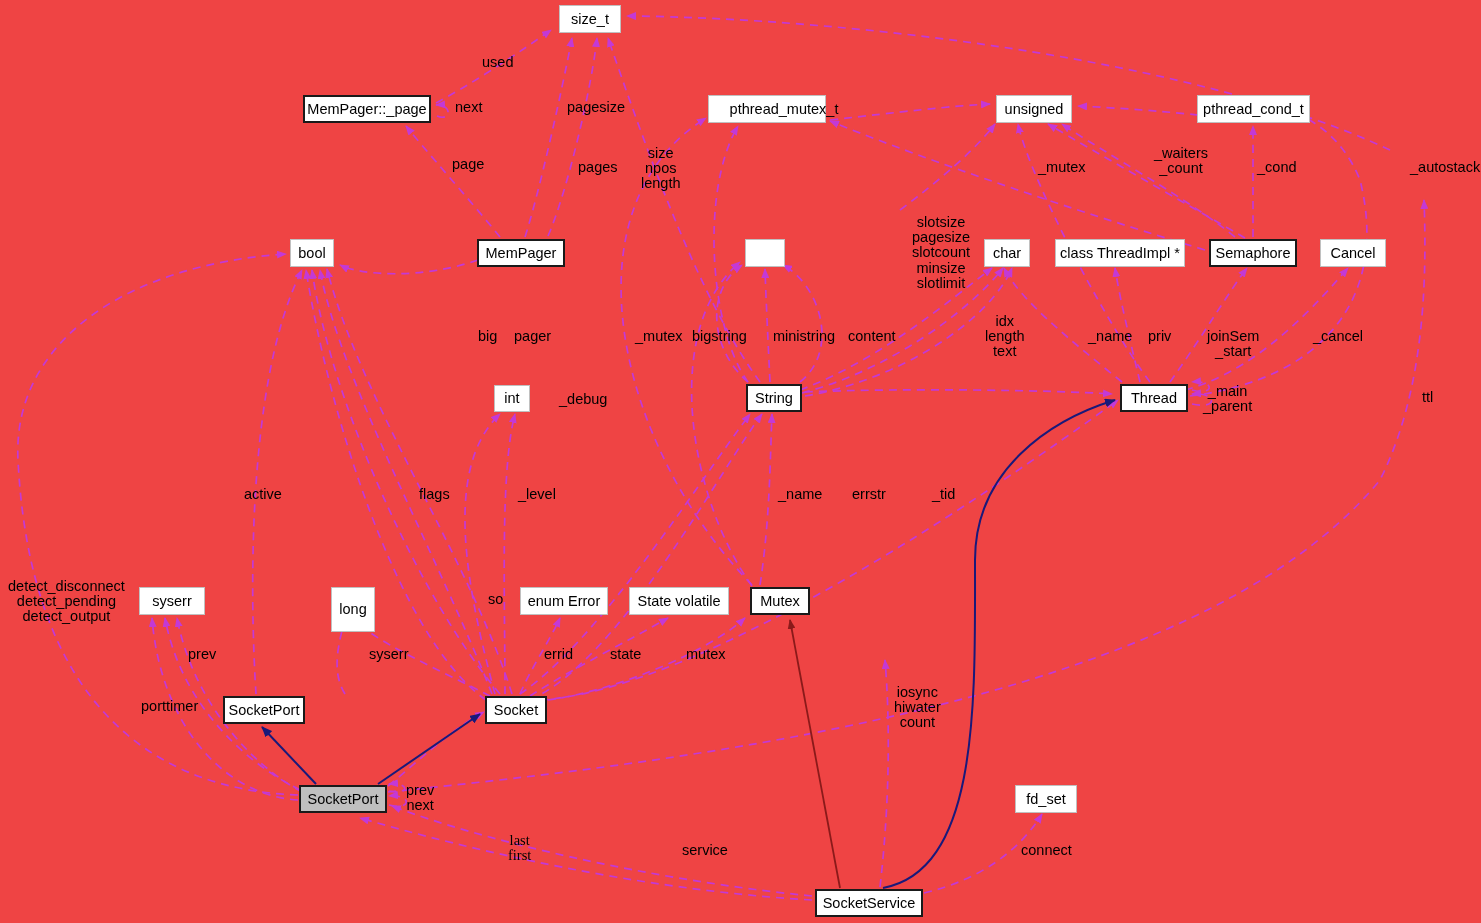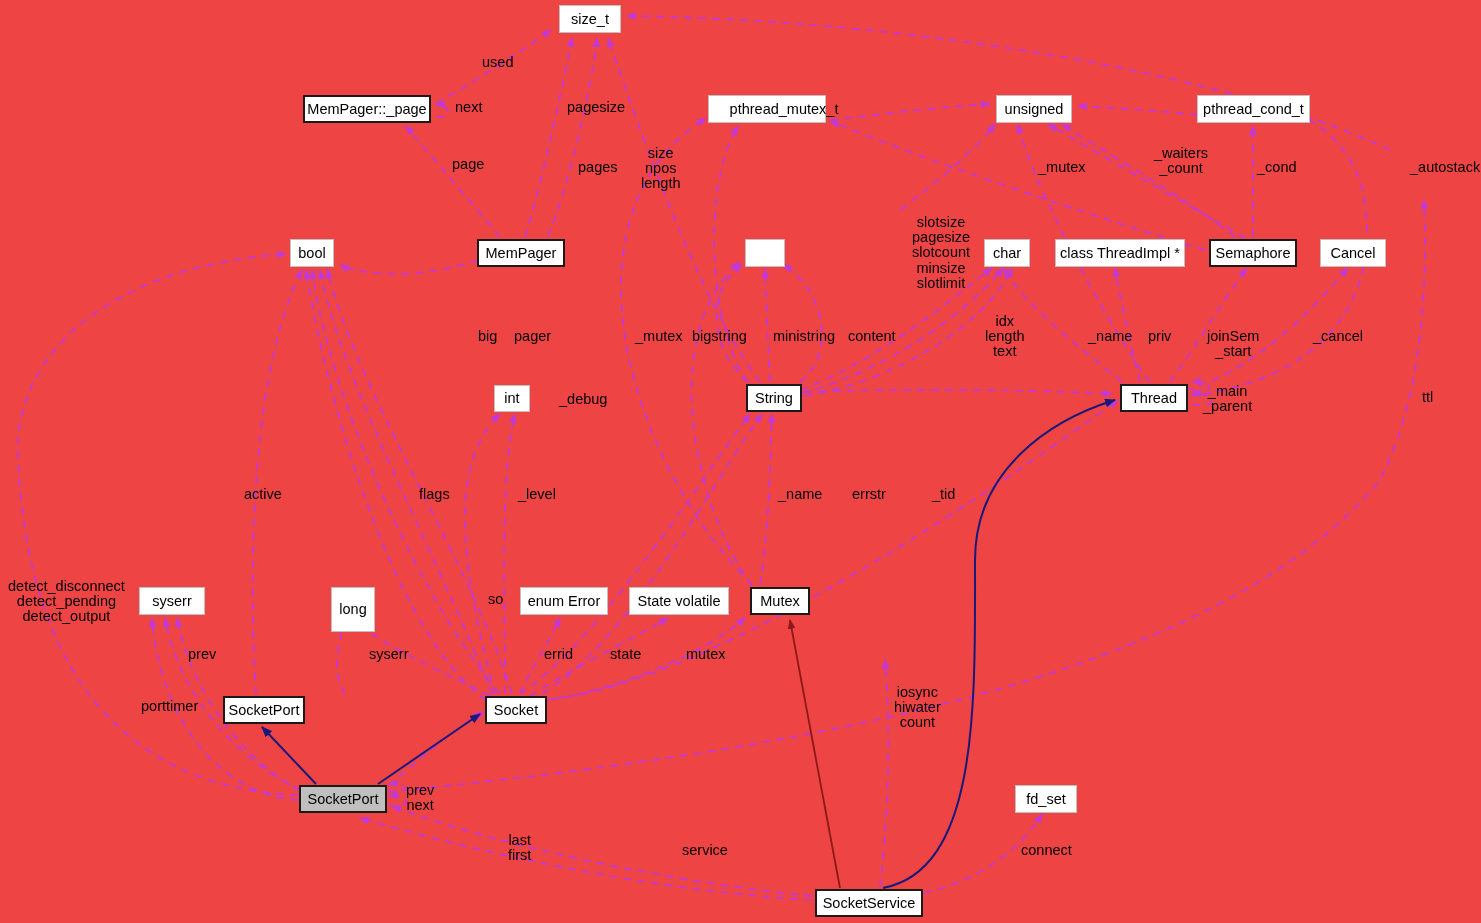--- a/index.html
+++ b/index.html
@@ -339,18 +339,18 @@
   <div class="edge-label" style="left:488px;top:592px;">so</div>
   <div class="edge-label" style="left:544px;top:647px;">errid</div>
   <div class="edge-label" style="left:610px;top:647px;">state</div>
   <div class="edge-label" style="left:686px;top:647px;">mutex</div>
   <div class="edge-label" style="left:894px;top:685px;">iosync
 hiwater
 count</div>
   <div class="edge-label" style="left:141px;top:699px;">porttimer</div>
   <div class="edge-label" style="left:406px;top:783px;">prev
 next</div>
-  <div class="edge-label" style="left:508px;top:833px;">last
+  <div class="edge-label" style="left:508px;top:833px;font-family:Liberation Serif, serif;">last
 first</div>
   <div class="edge-label" style="left:682px;top:843px;">service</div>
   <div class="edge-label" style="left:1021px;top:843px;">connect</div>
 
 </div>
 
 </body></html>

